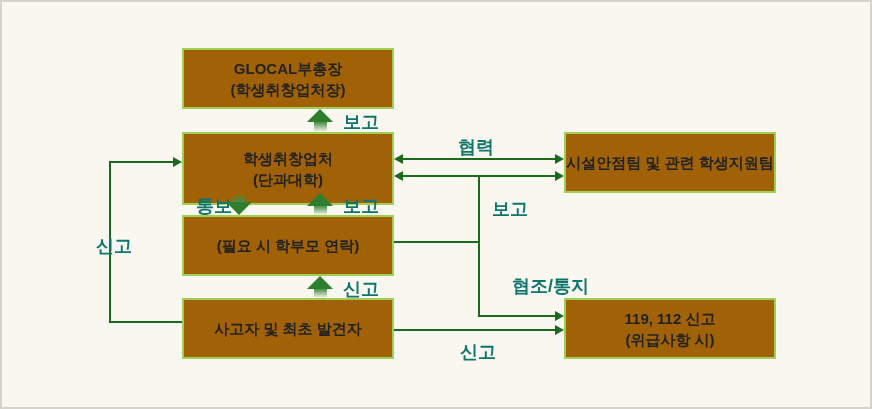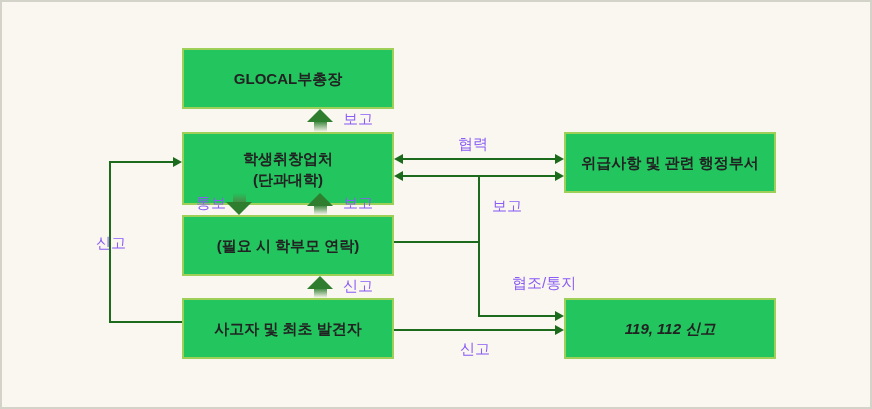--- a/index.html
+++ b/index.html
@@ -8,30 +8,30 @@
     width:872px;height:409px;
     background:#f9f7ef;
     border:2px solid #d3d3ca;
     box-sizing:border-box;
     font-family:"Liberation Sans","DejaVu Sans",sans-serif;
     color:#222;
     overflow:hidden;
   }
   .node{
     position:absolute;
-    background:#22c55e;
+    background:#a16207;
     border:2px solid #9ed058;
     box-sizing:border-box;
     display:flex;flex-direction:column;justify-content:center;align-items:center;
     font-size:15px;font-weight:700;line-height:1.4;text-align:right;
   }
   .nl{white-space:nowrap;}
   .lbl{
     position:absolute;
-    font-size:15px;font-weight:400;color:#8b5cf6;white-space:nowrap;
+    font-size:18px;font-weight:700;color:#0f766e;white-space:nowrap;
   }
   
   .hline,.vline{position:absolute;background:#1c6b1c;}
   .hline{height:2px;}
   .vline{width:2px;}
   
   .ah{position:absolute;width:0;height:0;}
   .ah.right{border-top:5px solid transparent;border-bottom:5px solid transparent;border-left:9px solid #1c6b1c;}
   .ah.left{border-top:5px solid transparent;border-bottom:5px solid transparent;border-right:9px solid #1c6b1c;}
   
@@ -41,41 +41,43 @@
   .fat .tail-up{width:13px;flex:1;background:linear-gradient(to bottom,#478d47,rgba(249,247,239,0));}
   .fat .tail-down{width:13px;flex:1;background:linear-gradient(to top,#478d47,rgba(249,247,239,0));}
 </style>
 </head>
 <body>
 
 <div class="stage">
 
   <div class="node" style="left:180px;top:46px;width:212px;height:61px;">
     <div class="nl">GLOCAL부총장</div>
+    <div class="nl">(학생취창업처장)</div>
   </div>
 
   <div class="node" style="left:180px;top:130px;width:212px;height:73px;">
     <div class="nl">학생취창업처</div>
     <div class="nl">(단과대학)</div>
   </div>
 
   <div class="node" style="left:180px;top:213px;width:212px;height:61px;">
     <div class="nl">(필요 시 학부모 연락)</div>
   </div>
 
   <div class="node" style="left:180px;top:296px;width:212px;height:61px;">
     <div class="nl">사고자 및 최초 발견자</div>
   </div>
 
   <div class="node" style="left:562px;top:130px;width:212px;height:61px;">
-    <div class="nl">위급사항 및 관련 행정부서</div>
+    <div class="nl">시설안점팀 및 관련 학생지원팀</div>
   </div>
 
-  <div class="node" style="left:562px;top:296px;width:212px;height:61px;font-style:italic;">
+  <div class="node" style="left:562px;top:296px;width:212px;height:61px;">
     <div class="nl">119, 112 신고</div>
+    <div class="nl">(위급사항 시)</div>
   </div>
 
   <div class="fat" style="left:305px;top:107px;height:23px;">
     <div class="head-up"></div>
       <div class="tail-up"></div>
   </div>
   <div class="lbl" style="left:341px;top:108px;">보고</div>
 
   <div class="fat" style="left:224px;top:191px;height:22px;">
     <div class="tail-down"></div>

